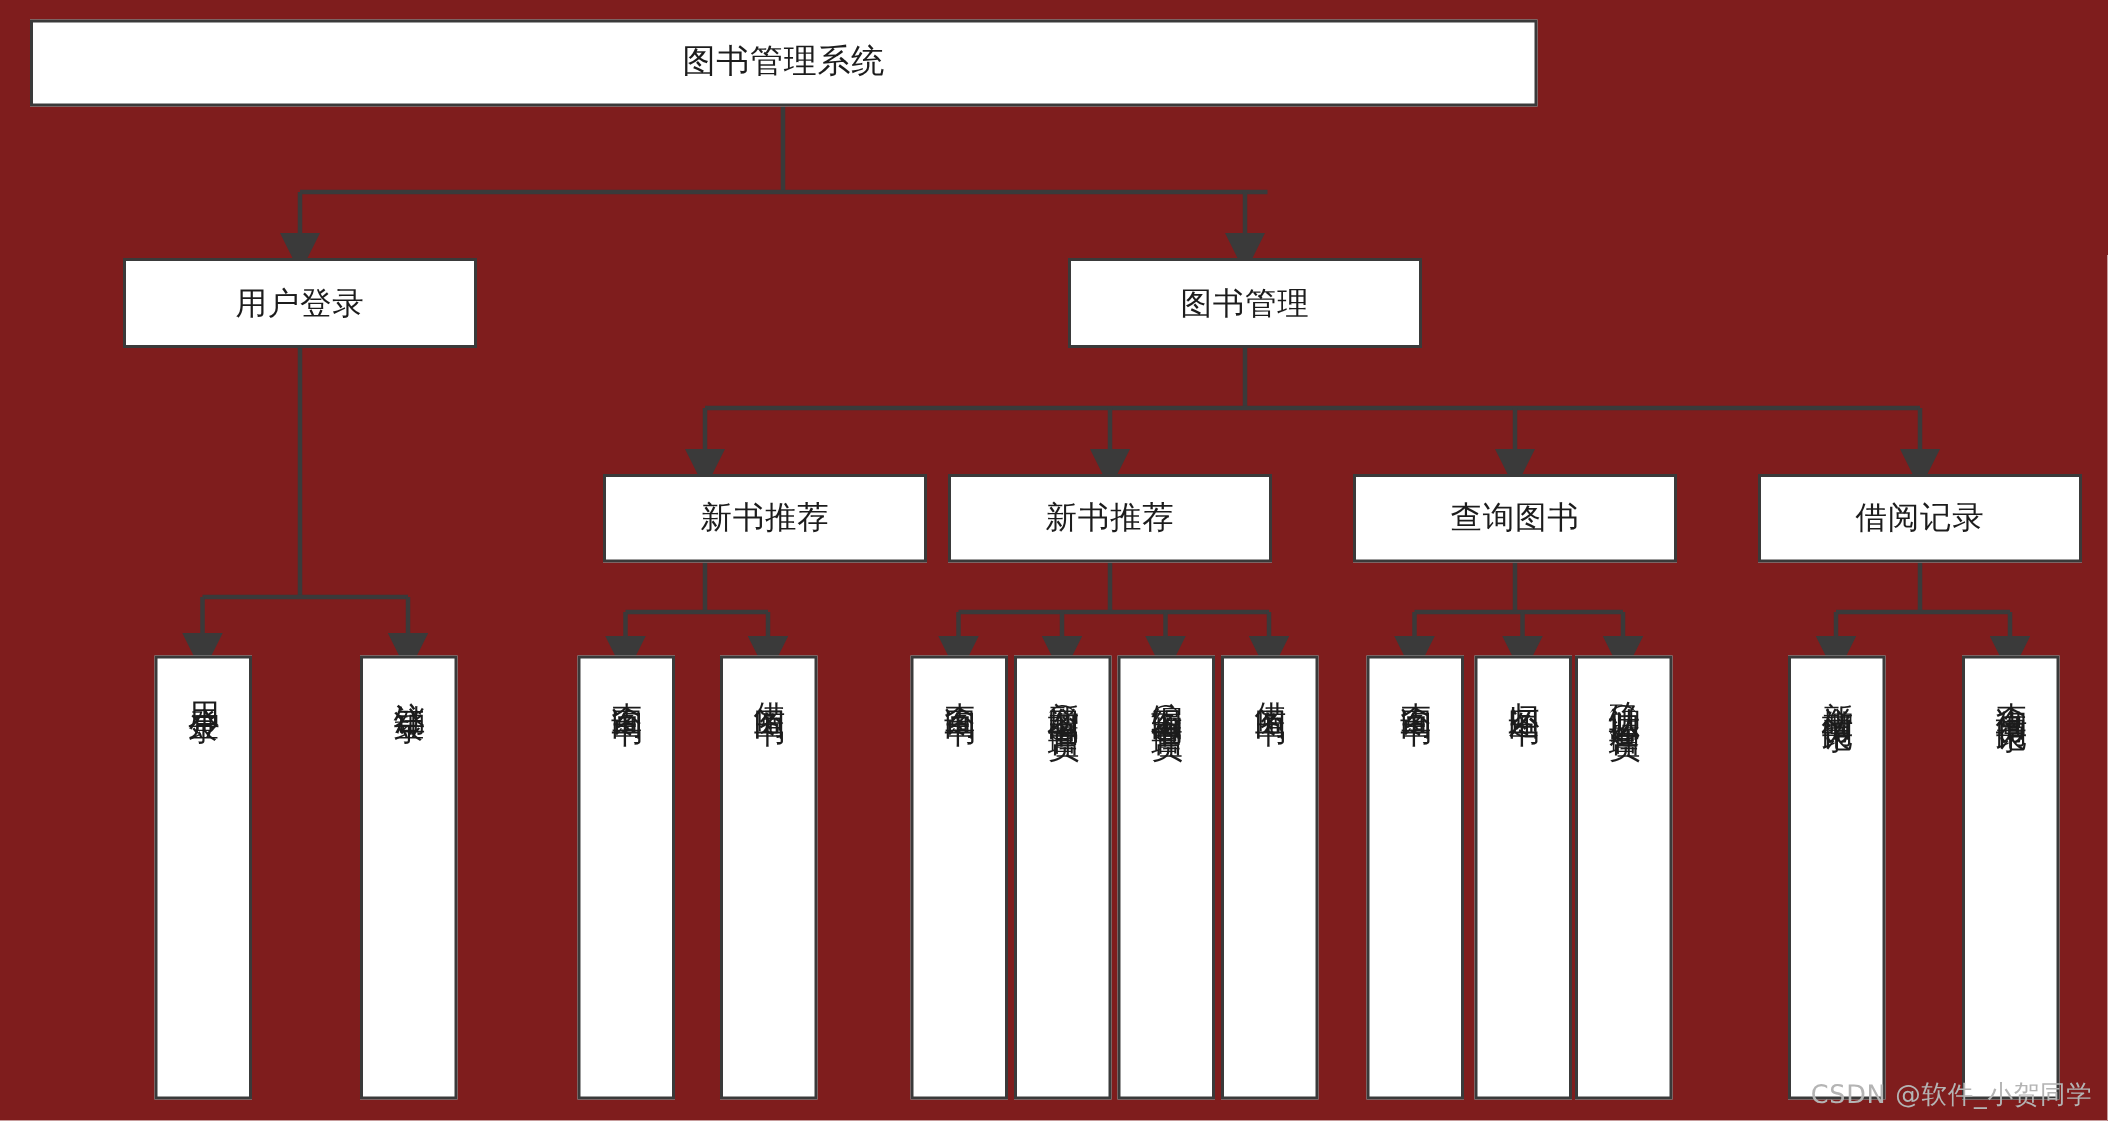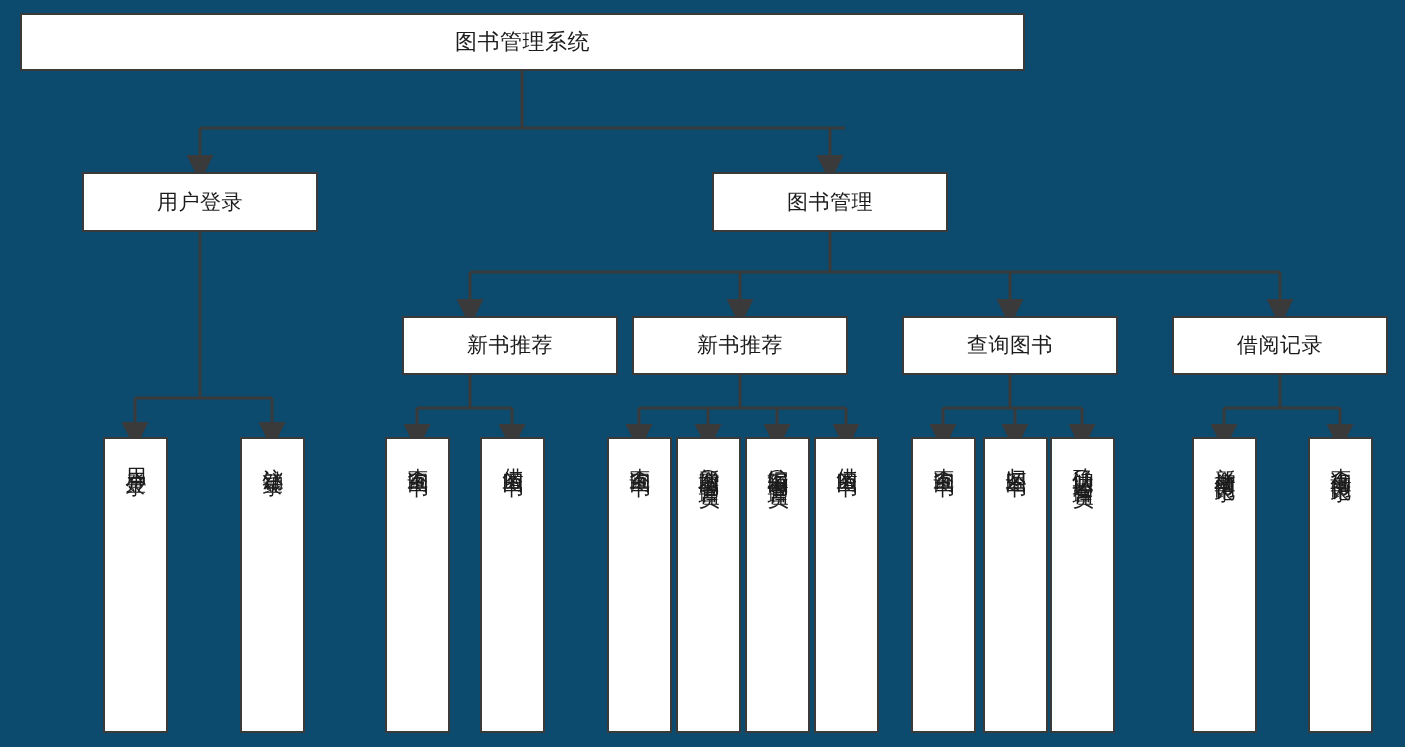--- a/index.html
+++ b/index.html
@@ -8,21 +8,21 @@
     padding: 0;
     background: #ffffff;
   }
   body {
     font-family: "DejaVu Sans", "Liberation Sans", sans-serif;
   }
   #diagram-canvas {
     position: relative;
     width: 1405px;
     height: 747px;
-    background: #0c4a6e;
+    background: #7f1d1d;
     overflow: hidden;
   }
   #edge-layer {
     position: absolute;
     left: 0;
     top: 0;
     width: 1405px;
     height: 747px;
     pointer-events: none;
   }
@@ -186,13 +186,14 @@
         <span class="node-label">确认归还（管理员）</span>
       </div>
       <div class="node vert" style="left: 1192px; top: 437px; width: 65px; height: 296px;">
         <span class="node-label">新增借阅记录</span>
       </div>
       <div class="node vert" style="left: 1308px; top: 437px; width: 65px; height: 296px;">
         <span class="node-label">查询借阅记录</span>
       </div>
     </div>
 
+  <div class="watermark">CSDN @软件_小贺同学</div>
 </div>
 
 </body></html>

